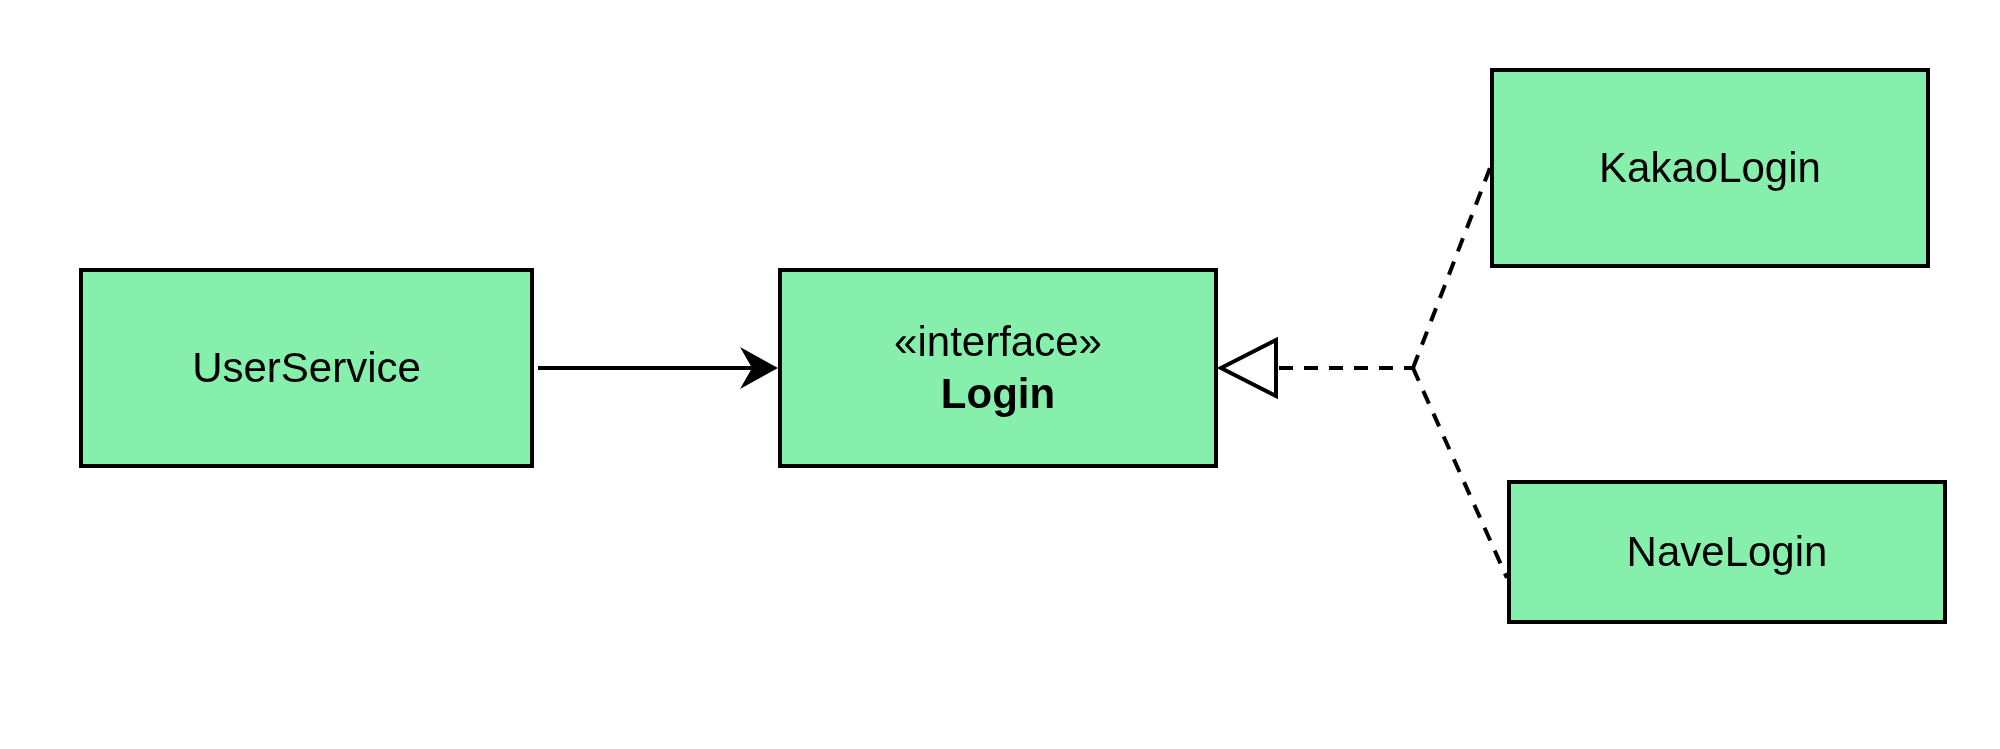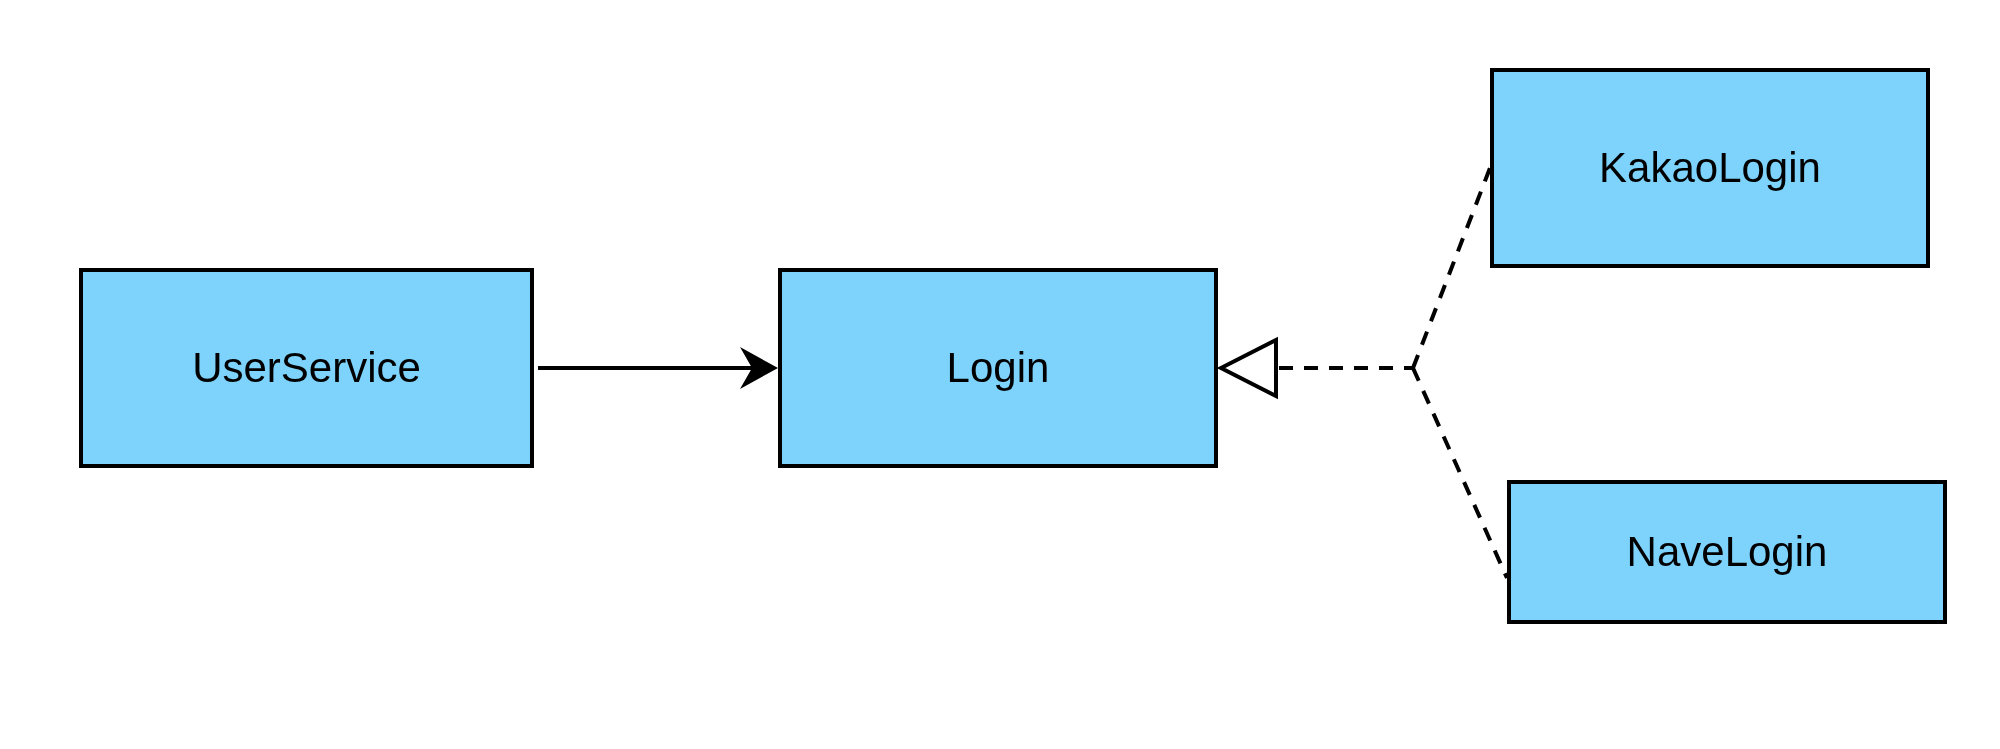--- a/index.html
+++ b/index.html
@@ -18,37 +18,37 @@
   }
   .edges {
     position: absolute;
     left: 0;
     top: 0;
     width: 2000px;
     height: 749px;
   }
   .node {
     position: absolute;
-    background: #7dd3fc;
+    background: #86efac;
     border: 4px solid #000000;
     display: flex;
     flex-direction: column;
     align-items: center;
     justify-content: center;
     color: #000000;
     font-size: 42px;
     line-height: 52px;
     text-align: center;
     white-space: nowrap;
   }
   .node-userservice { left: 79px;  top: 268px; width: 455px; height: 200px; }
   .node-login       { left: 778px; top: 268px; width: 440px; height: 200px; }
   .node-kakaologin  { left: 1490px; top: 68px;  width: 440px; height: 200px; }
   .node-navelogin   { left: 1507px; top: 480px; width: 440px; height: 144px; }
-  .node .class-name-bold { font-weight: normal; }
+  .node .class-name-bold { font-weight: bold; }
 </style>
 </head>
 <body>
 
 <div class="canvas">
 
   <svg class="edges" viewBox="0 0 2000 749" xmlns="http://www.w3.org/2000/svg">
 
     <g>
       <line x1="538" y1="368" x2="752" y2="368" stroke="#000000" stroke-width="4"></line>
@@ -67,20 +67,21 @@
     <g>
       <line x1="1413" y1="368" x2="1507" y2="578" stroke="#000000" stroke-width="4" stroke-dasharray="14 11"></line>
     </g>
   </svg>
 
   <div class="node node-userservice">
     <span class="class-name">UserService</span>
   </div>
 
   <div class="node node-login">
+    <span class="stereotype">«interface»</span>
     <span class="class-name class-name-bold">Login</span>
   </div>
 
   <div class="node node-kakaologin">
     <span class="class-name">KakaoLogin</span>
   </div>
 
   <div class="node node-navelogin">
     <span class="class-name">NaveLogin</span>
   </div>

